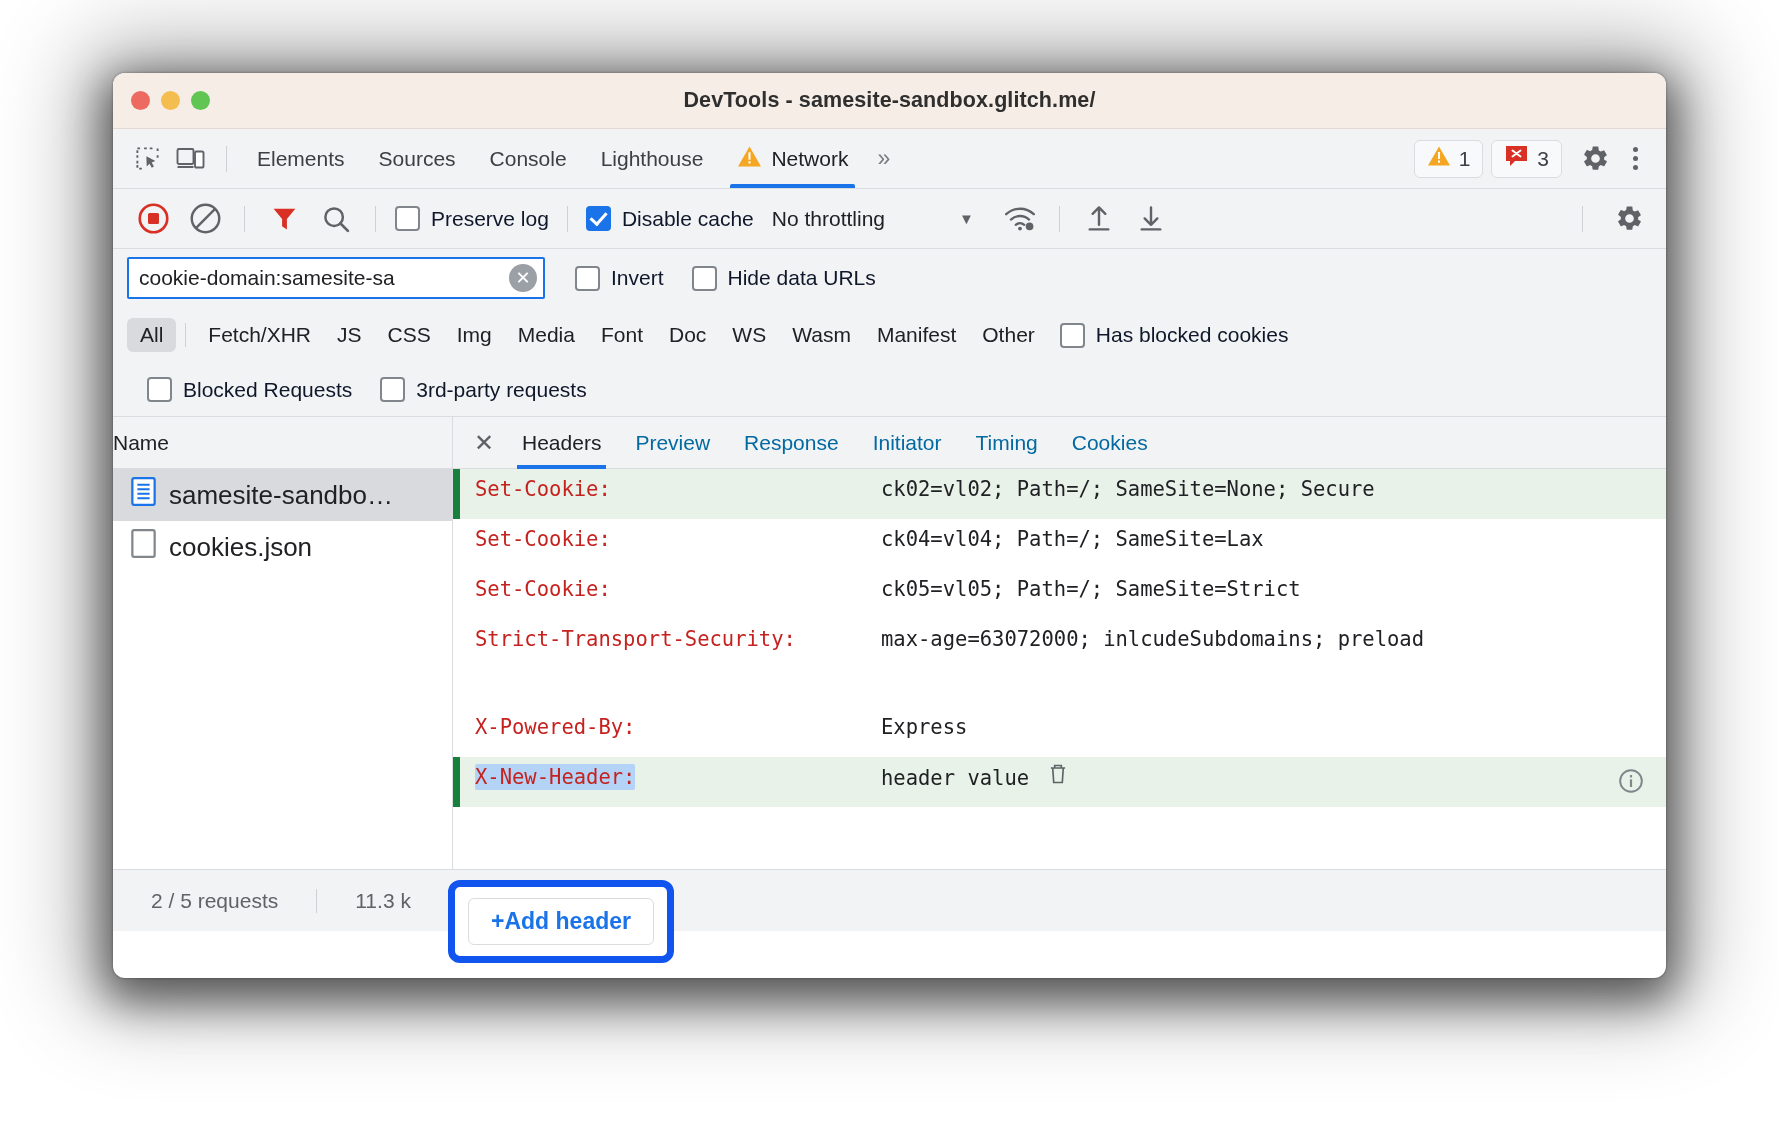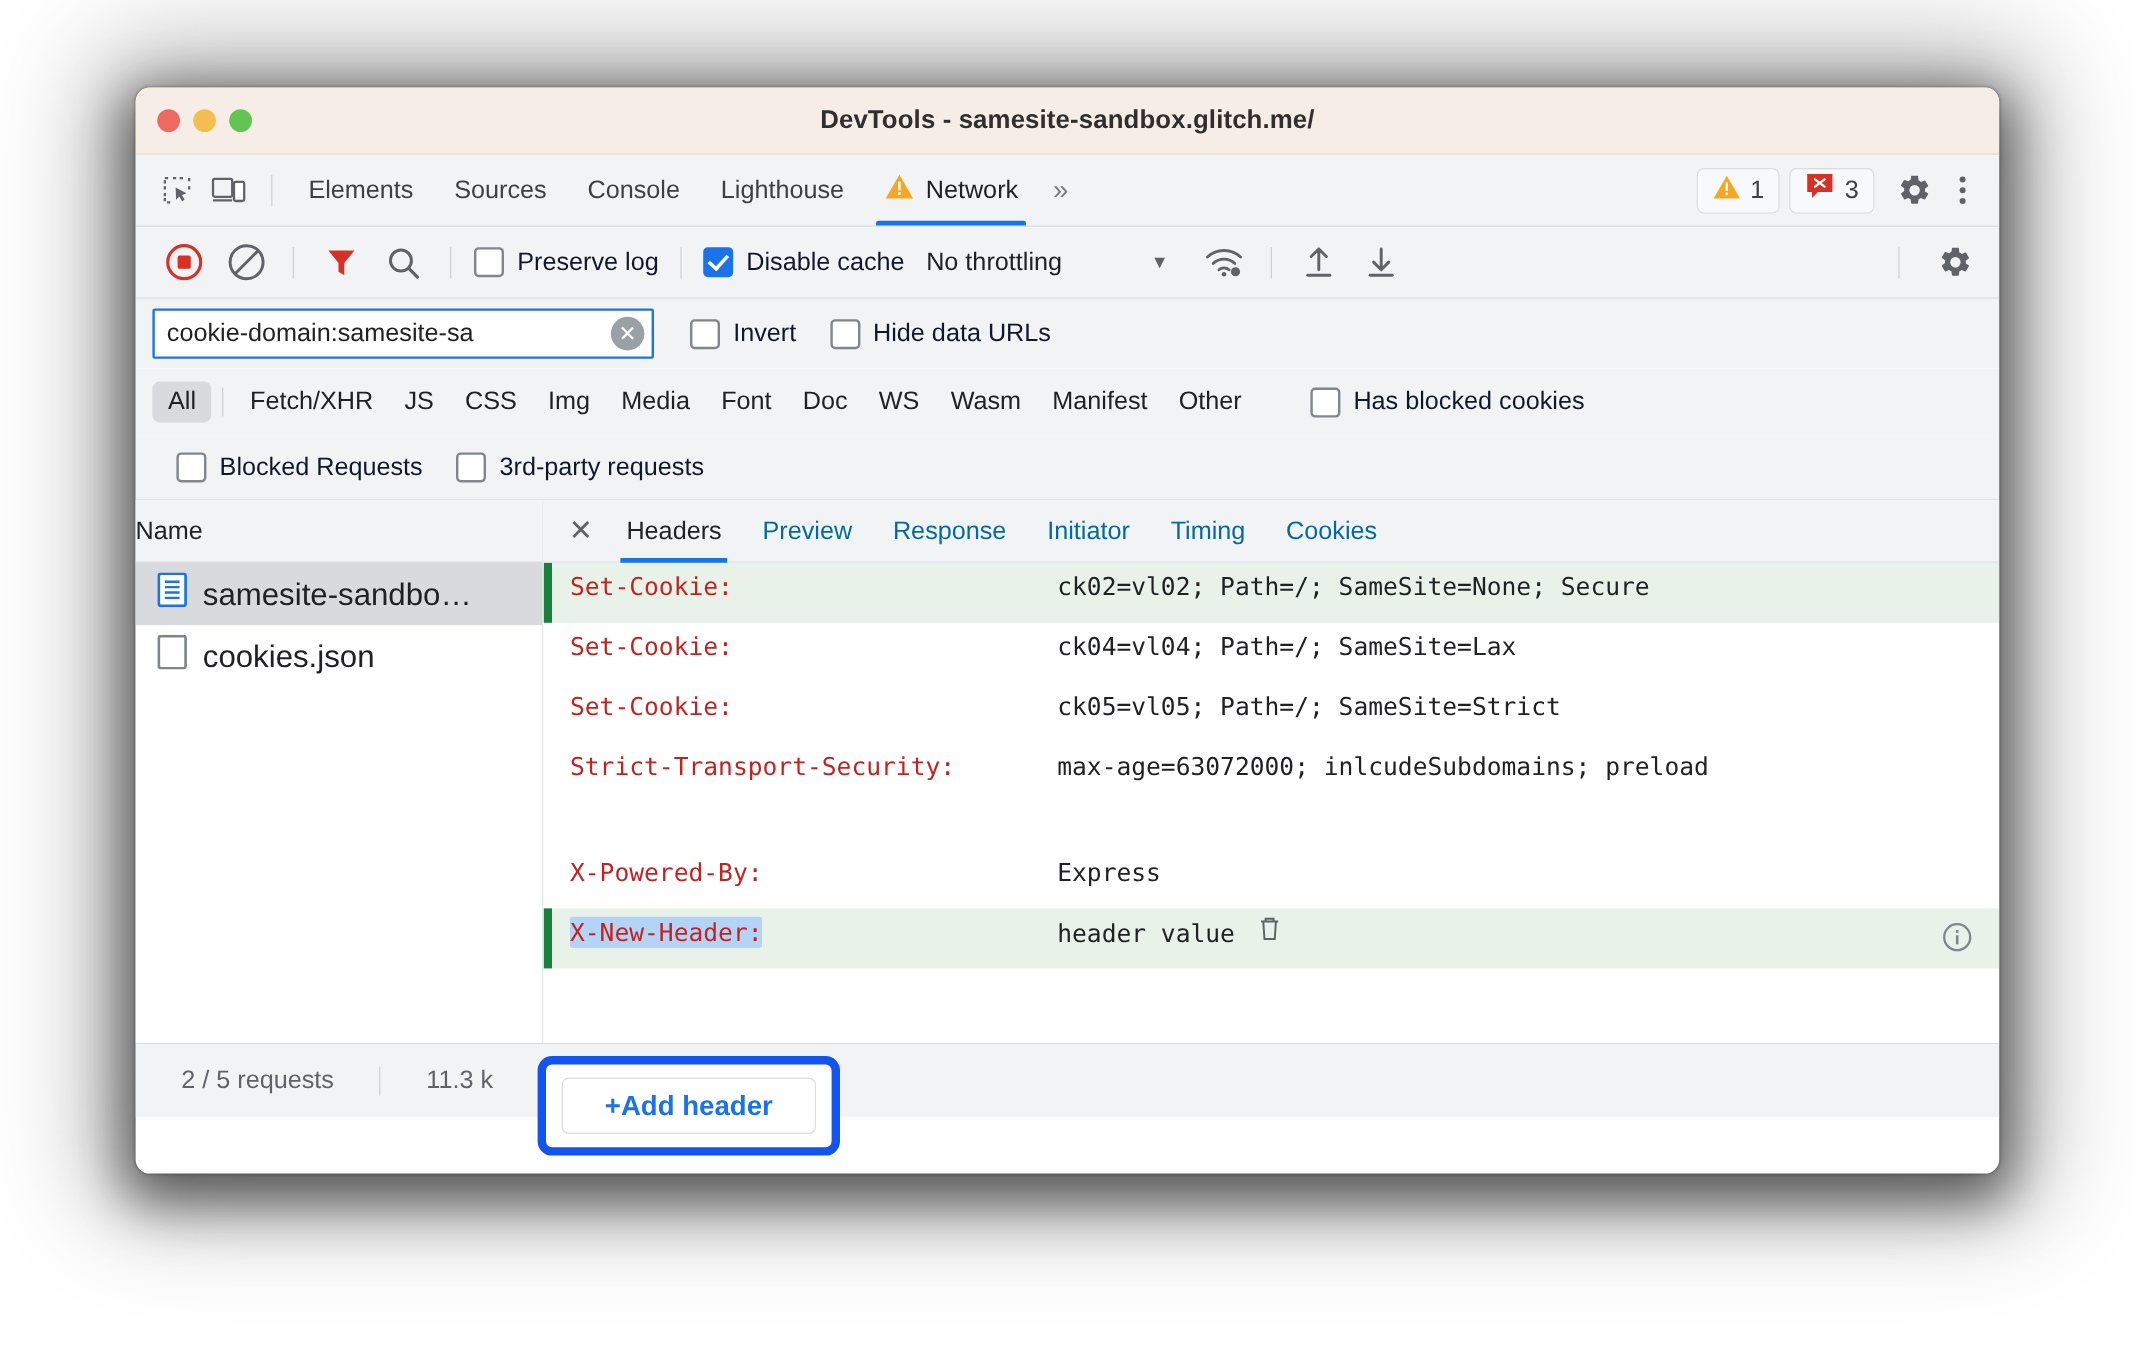--- a/index.html
+++ b/index.html
@@ -243,21 +243,21 @@
     left: 448px; top: 880px;
     border: 7px solid #1155ee;
     border-radius: 12px;
     background: #fff;
     padding: 11px 13px;
   }
   .addbtn {
     border: 1px solid #dadce0; border-radius: 6px;
     background: #fff; color: #1a73e8;
     font-size: 23px; font-weight: bold;
-    padding: 9px 35px; cursor: pointer;
+    padding: 9px 22px; cursor: pointer;
     font-family: "Liberation Sans", sans-serif;
   }
   .addbtn .plus { font-weight: bold; }
 </style>
 </head>
 <body>
 
 <div id="root">
   <div class="window">
 
@@ -438,21 +438,21 @@
       <div class="chip">JS</div>
       <div class="chip">CSS</div>
       <div class="chip">Img</div>
       <div class="chip">Media</div>
       <div class="chip">Font</div>
       <div class="chip">Doc</div>
       <div class="chip">WS</div>
       <div class="chip">Wasm</div>
       <div class="chip">Manifest</div>
       <div class="chip">Other</div>
-      <div class="cb-wrap" style="margin-left:44px">
+      <div class="cb-wrap" style="margin-left:12px">
         <span class="cbox"></span>
         <span>Has blocked cookies</span>
       </div>
     </div>
 
     <div class="blockedrow">
       <div class="cb-wrap" style="margin-left:20px">
         <span class="cbox"></span>
         <span>Blocked Requests</span>
       </div>

